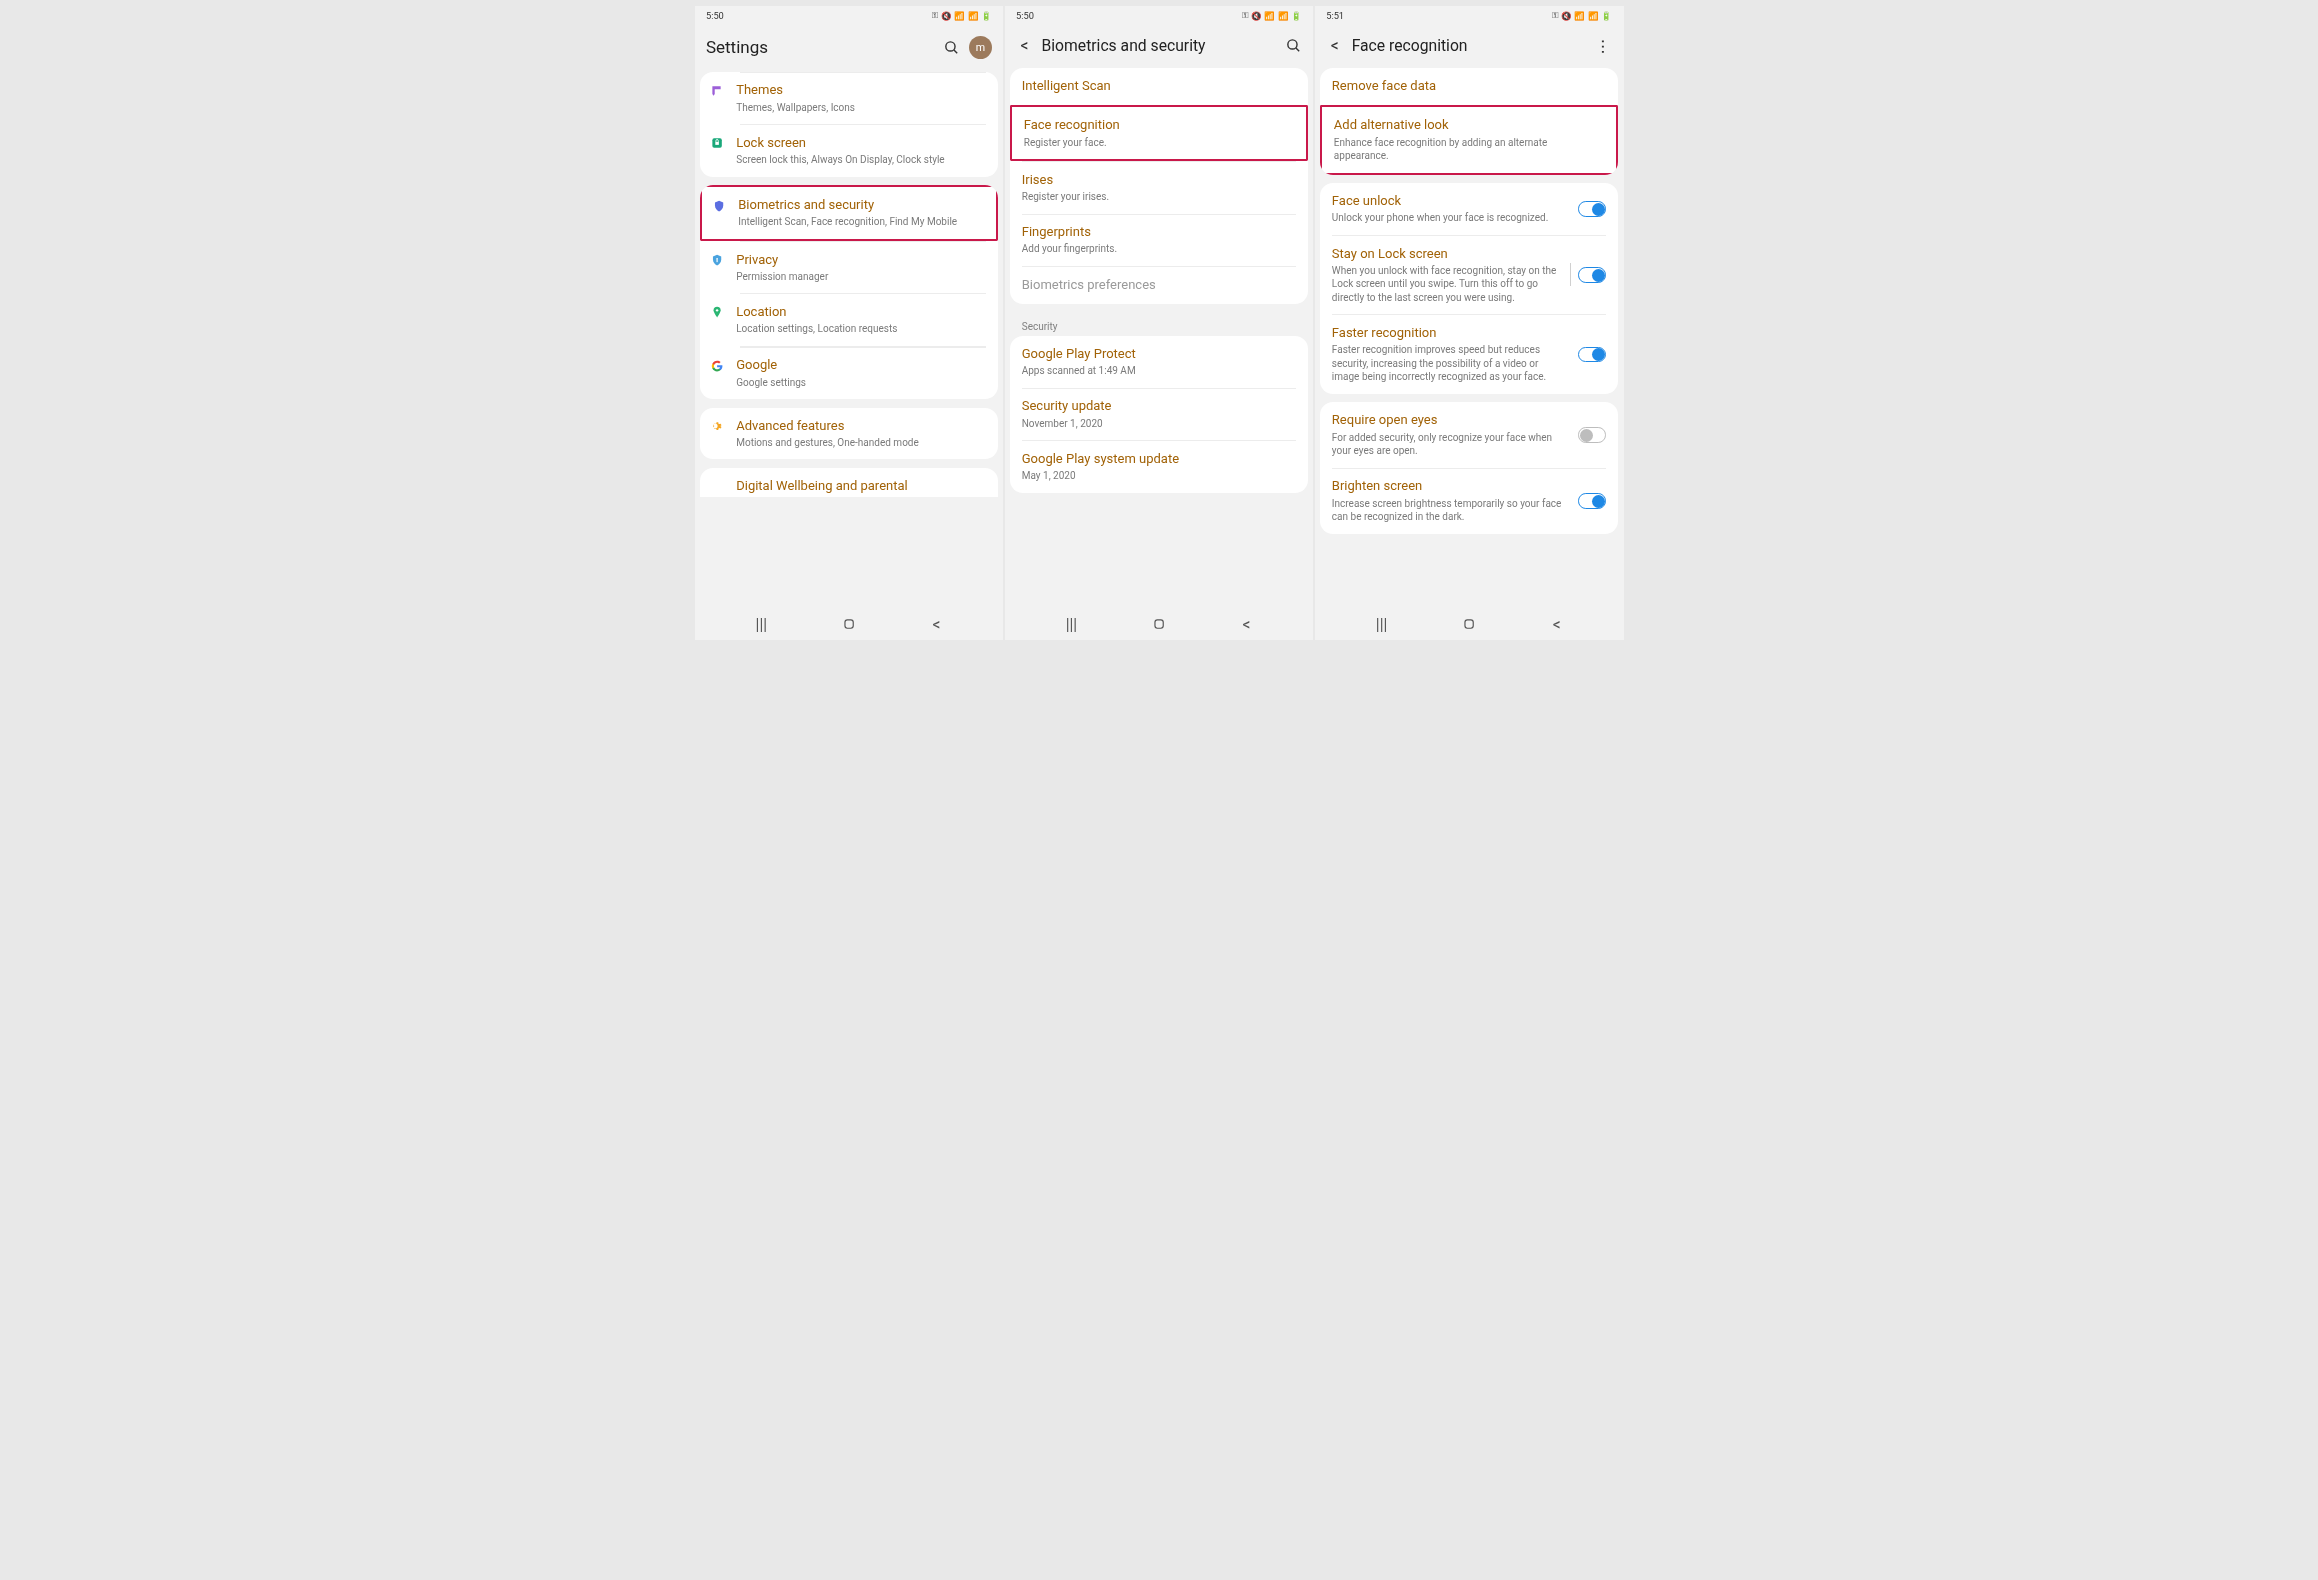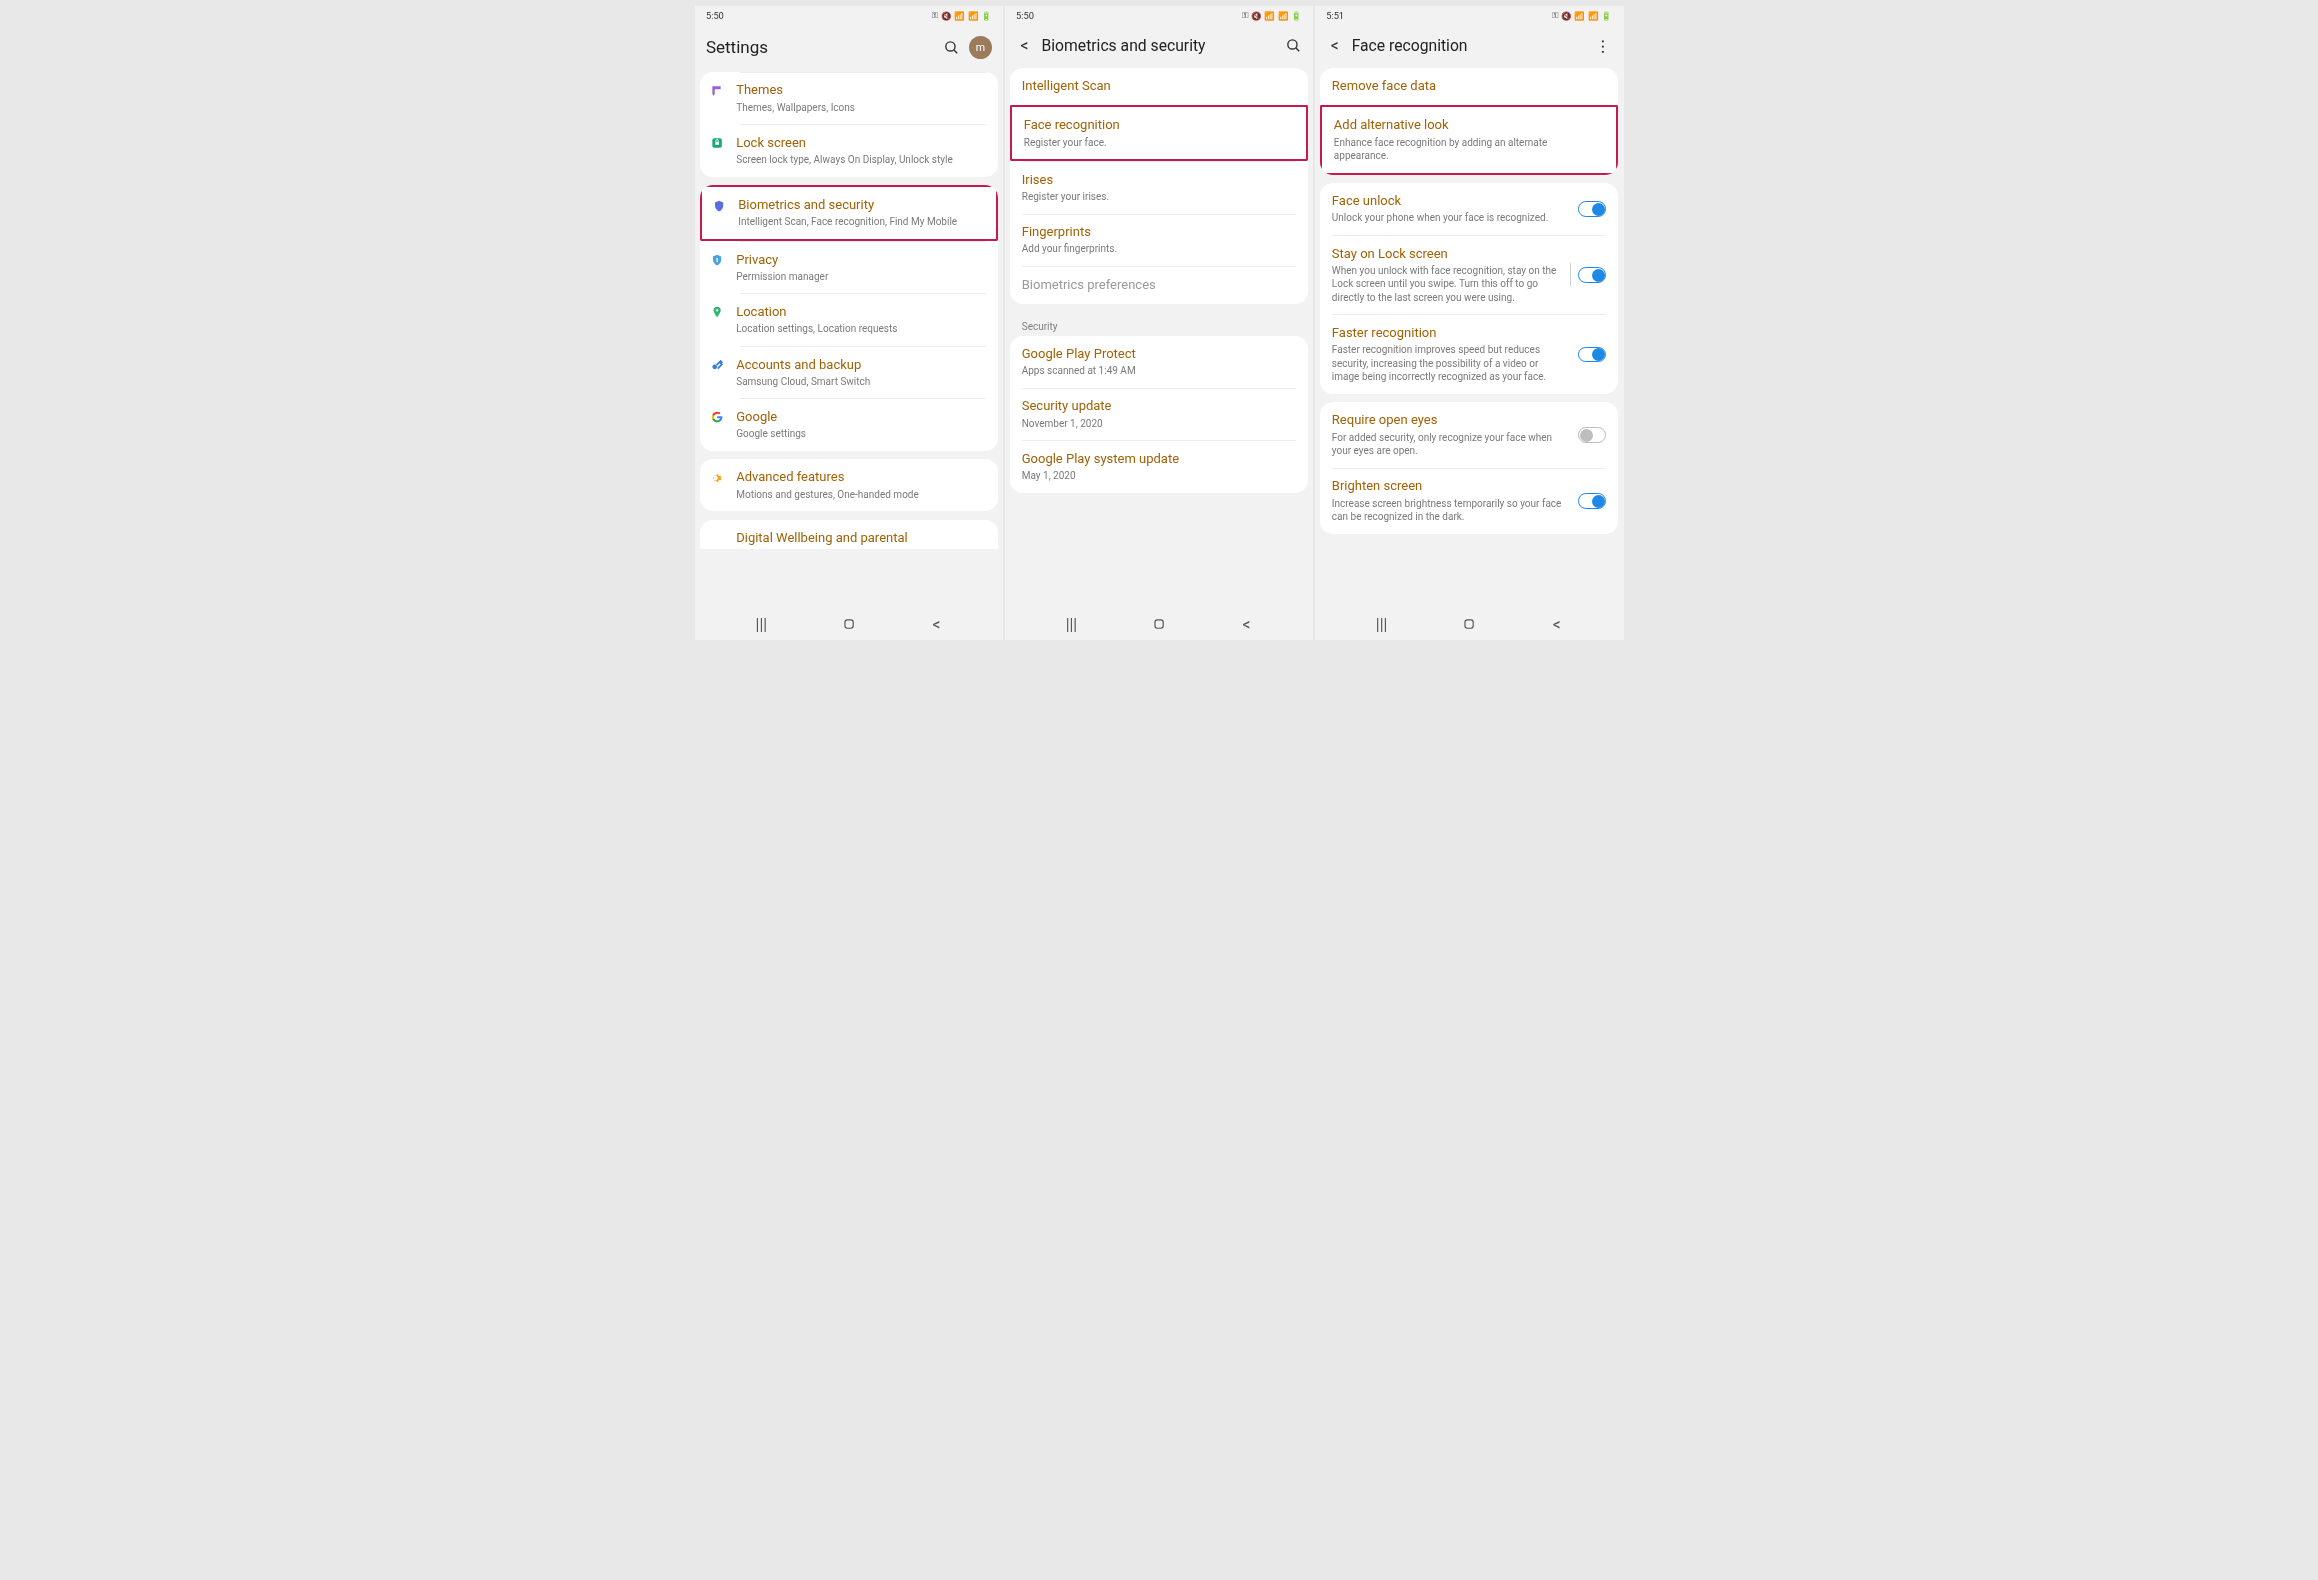--- a/index.html
+++ b/index.html
@@ -180,21 +180,21 @@
       <div class="list-item with-icon">
         <div class="item-icon">
           <svg viewBox="0 0 24 24" fill="#1aa87a">
                 <rect x="4" y="4" width="16" height="16" rx="3"></rect>
                 <rect x="9" y="10" width="6" height="5" fill="#fff"></rect>
                 <path d="M10 10v-2a2 2 0 0 1 4 0v2" fill="none" stroke="#fff" stroke-width="1.5"></path>
               </svg>
         </div>
         <div class="item-body">
           <div class="item-title">Lock screen</div>
-          <div class="item-sub">Screen lock type, Always On Display, Unlock style</div>
+          <div class="item-sub">Screen lock this, Always On Display, Clock style</div>
         </div>
       </div>
     </div>
 
     <div class="card">
       <div class="list-item with-icon highlight">
         <div class="item-icon">
           <svg viewBox="0 0 24 24" fill="#5b6ee1">
                 <path d="M12 3l7 3v5c0 5-3 8-7 10-4-2-7-5-7-10V6z"></path>
               </svg>
@@ -225,32 +225,20 @@
                 <path d="M12 3a6 6 0 0 0-6 6c0 4 6 12 6 12s6-8 6-12a6 6 0 0 0-6-6z"></path>
                 <circle cx="12" cy="9" r="2" fill="#fff"></circle>
               </svg>
         </div>
         <div class="item-body">
           <div class="item-title">Location</div>
           <div class="item-sub">Location settings, Location requests</div>
         </div>
       </div>
       <div class="divider"></div>
-      <div class="list-item with-icon">
-        <div class="item-icon">
-          <svg viewBox="0 0 24 24" fill="#3b7dd8">
-                <circle cx="8" cy="15" r="4"></circle>
-                <path d="M11 12l7-7 2 2-2 2 2 2-2 2-5 5" stroke="#3b7dd8" stroke-width="3" fill="none"></path>
-              </svg>
-        </div>
-        <div class="item-body">
-          <div class="item-title">Accounts and backup</div>
-          <div class="item-sub">Samsung Cloud, Smart Switch</div>
-        </div>
-      </div>
       <div class="divider"></div>
       <div class="list-item with-icon">
         <div class="item-icon">
           <svg viewBox="0 0 24 24">
                 <path fill="#4285F4" d="M21 12.2c0-.6 0-1.2-.1-1.8H12v3.5h5c-.2 1.1-.9 2.1-1.8 2.7v2.2h3c1.7-1.6 2.8-4 2.8-6.6z"></path>
                 <path fill="#34A853" d="M12 21c2.4 0 4.5-.8 6-2.2l-3-2.2c-.8.5-1.9.9-3 .9-2.3 0-4.3-1.6-5-3.7H4v2.3C5.5 19 8.5 21 12 21z"></path>
                 <path fill="#FBBC05" d="M7 13.8c-.2-.5-.3-1.1-.3-1.8s.1-1.2.3-1.8V7.9H4C3.4 9.2 3 10.5 3 12s.4 2.8 1 4.1l3-2.3z"></path>
                 <path fill="#EA4335" d="M12 6.5c1.3 0 2.5.5 3.4 1.3l2.6-2.6C16.5 3.7 14.4 3 12 3 8.5 3 5.5 5 4 8l3 2.3c.7-2.1 2.7-3.8 5-3.8z"></path>
               </svg>
         </div>

